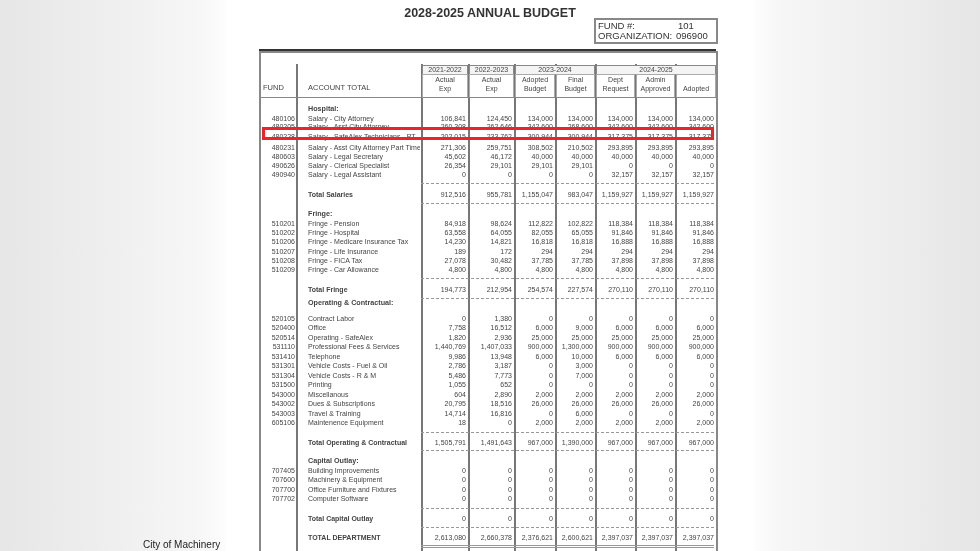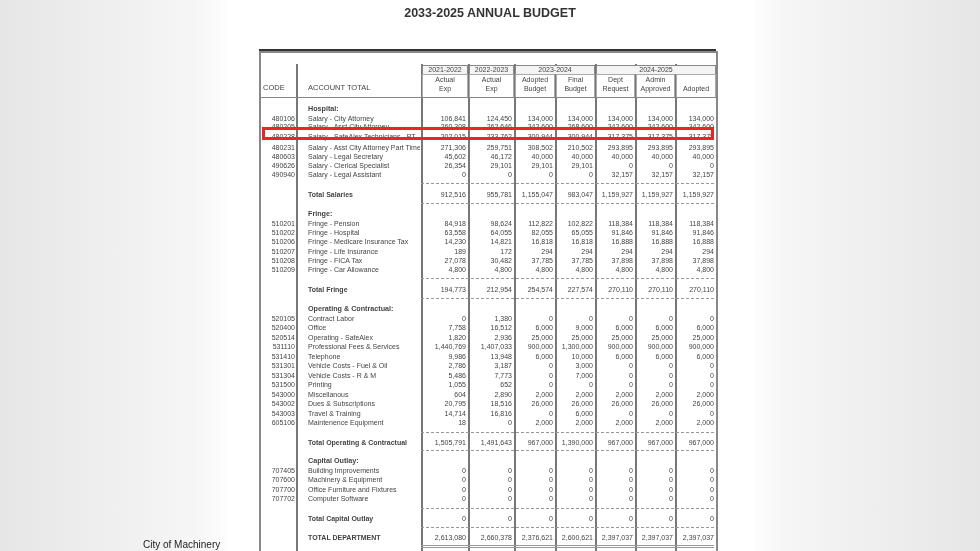--- a/index.html
+++ b/index.html
@@ -30,22 +30,28 @@
   .dash{position:absolute;left:160px;right:2px;border-top:1px dashed #999;}
   .dbl{position:absolute;left:160px;right:2px;border-top:3px double #999;}
   .redbox{position:absolute;left:262px;top:127px;width:452px;height:13px;border:3px solid #e8262a;box-sizing:border-box;}
   .caption{position:absolute;left:143px;top:539px;font-size:10px;color:#222;}
   .blur{filter:blur(0.4px);}
 </style>
 </head>
 <body>
 
 <div class="doc">
-  <div class="title">2033-2025 ANNUAL BUDGET</div>
-
+  <div class="title">2028-2025 ANNUAL BUDGET</div>
+
+  <div class="hdrbox2">
+    <span class="hl" style="left:2px;top:0px;">FUND #:</span>
+    <span class="hl" style="left:82px;top:0px;">101</span>
+    <span class="hl" style="left:2px;top:10px;">ORGANIZATION:</span>
+    <span class="hl" style="left:80px;top:10px;">096900</span>
+  </div>
   <div class="rule"></div>
 
   <div class="table">
 
     <div class="vline" style="left:35px;"></div>
     <div class="vline" style="left:160px;"></div>
     <div class="vline" style="left:207px;"></div>
     <div class="vline" style="left:253px;"></div>
     <div class="vline" style="left:294px;"></div>
     <div class="vline" style="left:334px;"></div>
@@ -79,21 +85,21 @@
       </div>
     <div class="colh" style="left:375px;width:37px;">
         <div>Admin</div>
         <div>Approved</div>
       </div>
     <div class="colh" style="left:415px;width:38px;">
         <div>&nbsp;</div>
         <div>Adopted</div>
       </div>
 
-    <div class="code-h">CODE</div>
+    <div class="code-h">FUND</div>
     <div class="acct-h">ACCOUNT TOTAL</div>
     <div class="hbot"></div>
 
     <div class="sect" style="top:51px;">Hospital:</div>
 
     <div class="row" style="top:61px;">
       <span class="c">480106</span>
       <span class="t">Salary - City Attorney</span>
       <span class="v" style="left:160px;width:45px;">106,841</span>
       <span class="v" style="left:207px;width:44px;">124,450</span>
@@ -255,21 +261,21 @@
       <span class="v" style="left:160px;width:45px;">194,773</span>
       <span class="v" style="left:207px;width:44px;">212,954</span>
       <span class="v" style="left:253px;width:39px;">254,574</span>
       <span class="v" style="left:294px;width:38px;">227,574</span>
       <span class="v" style="left:334px;width:38px;">270,110</span>
       <span class="v" style="left:374px;width:38px;">270,110</span>
       <span class="v" style="left:414px;width:39px;">270,110</span>
     </div>
     <div class="dash" style="top:245px;"></div>
 
-    <div class="sect" style="top:251px;">Operating &amp; Contractual:</div>
+    <div class="sect" style="top:245px;">Operating &amp; Contractual:</div>
     <div class="row" style="top:261px;">
       <span class="c">520105</span>
       <span class="t">Contract Labor</span>
       <span class="v" style="left:160px;width:45px;">0</span>
       <span class="v" style="left:207px;width:44px;">1,380</span>
       <span class="v" style="left:253px;width:39px;">0</span>
       <span class="v" style="left:294px;width:38px;">0</span>
       <span class="v" style="left:334px;width:38px;">0</span>
       <span class="v" style="left:374px;width:38px;">0</span>
       <span class="v" style="left:414px;width:39px;">0</span>

